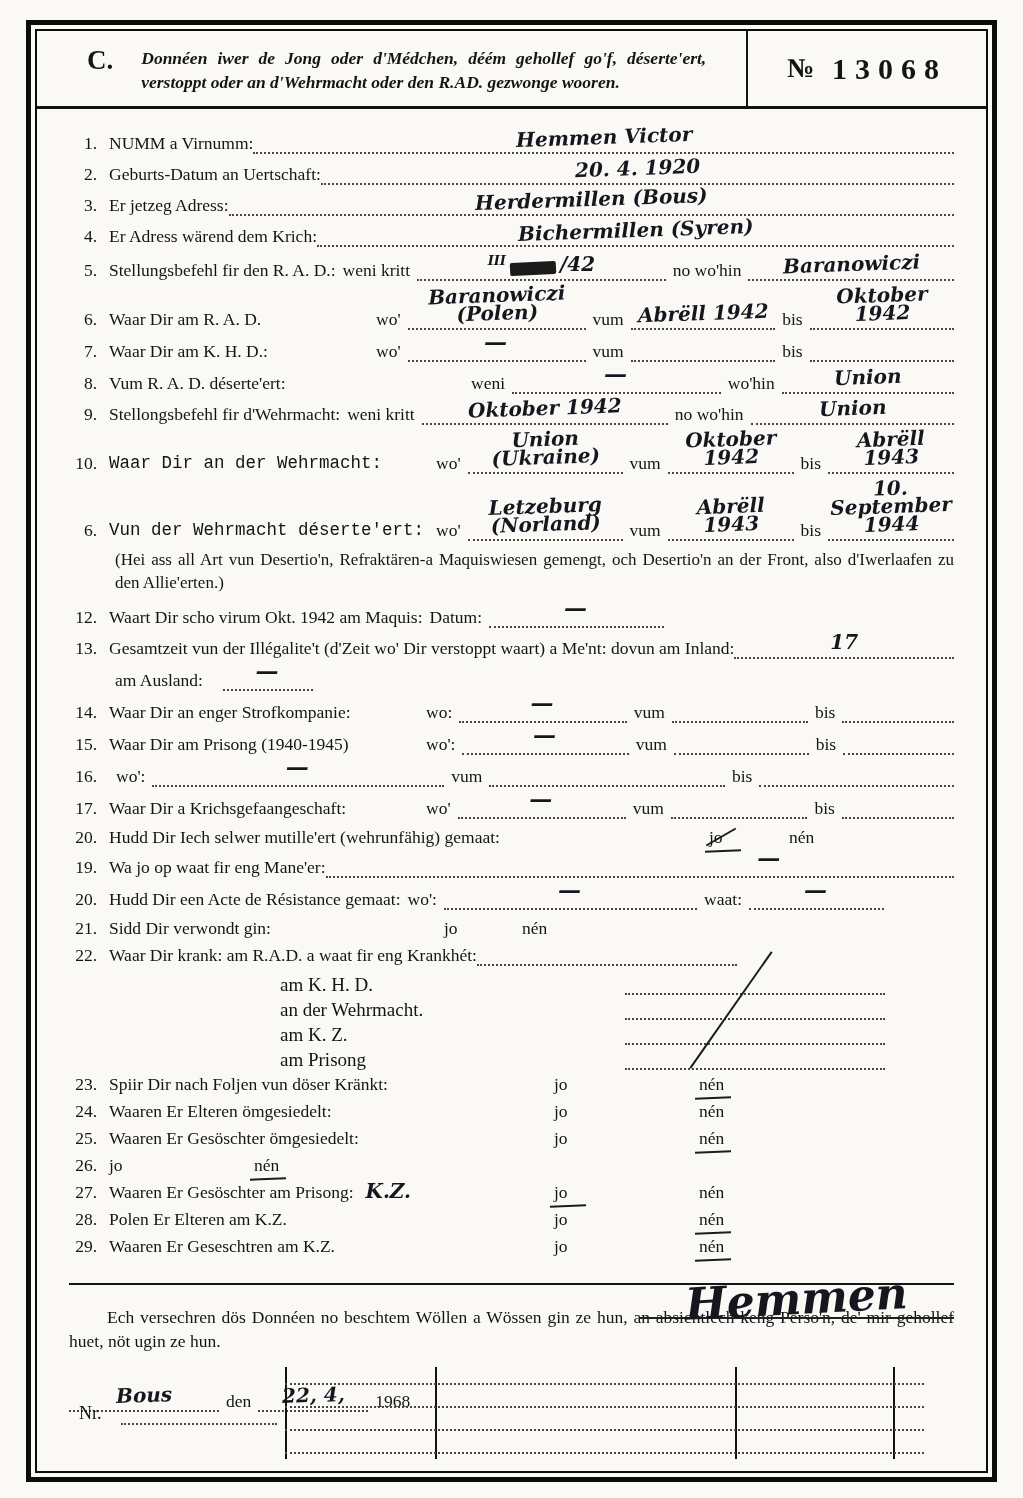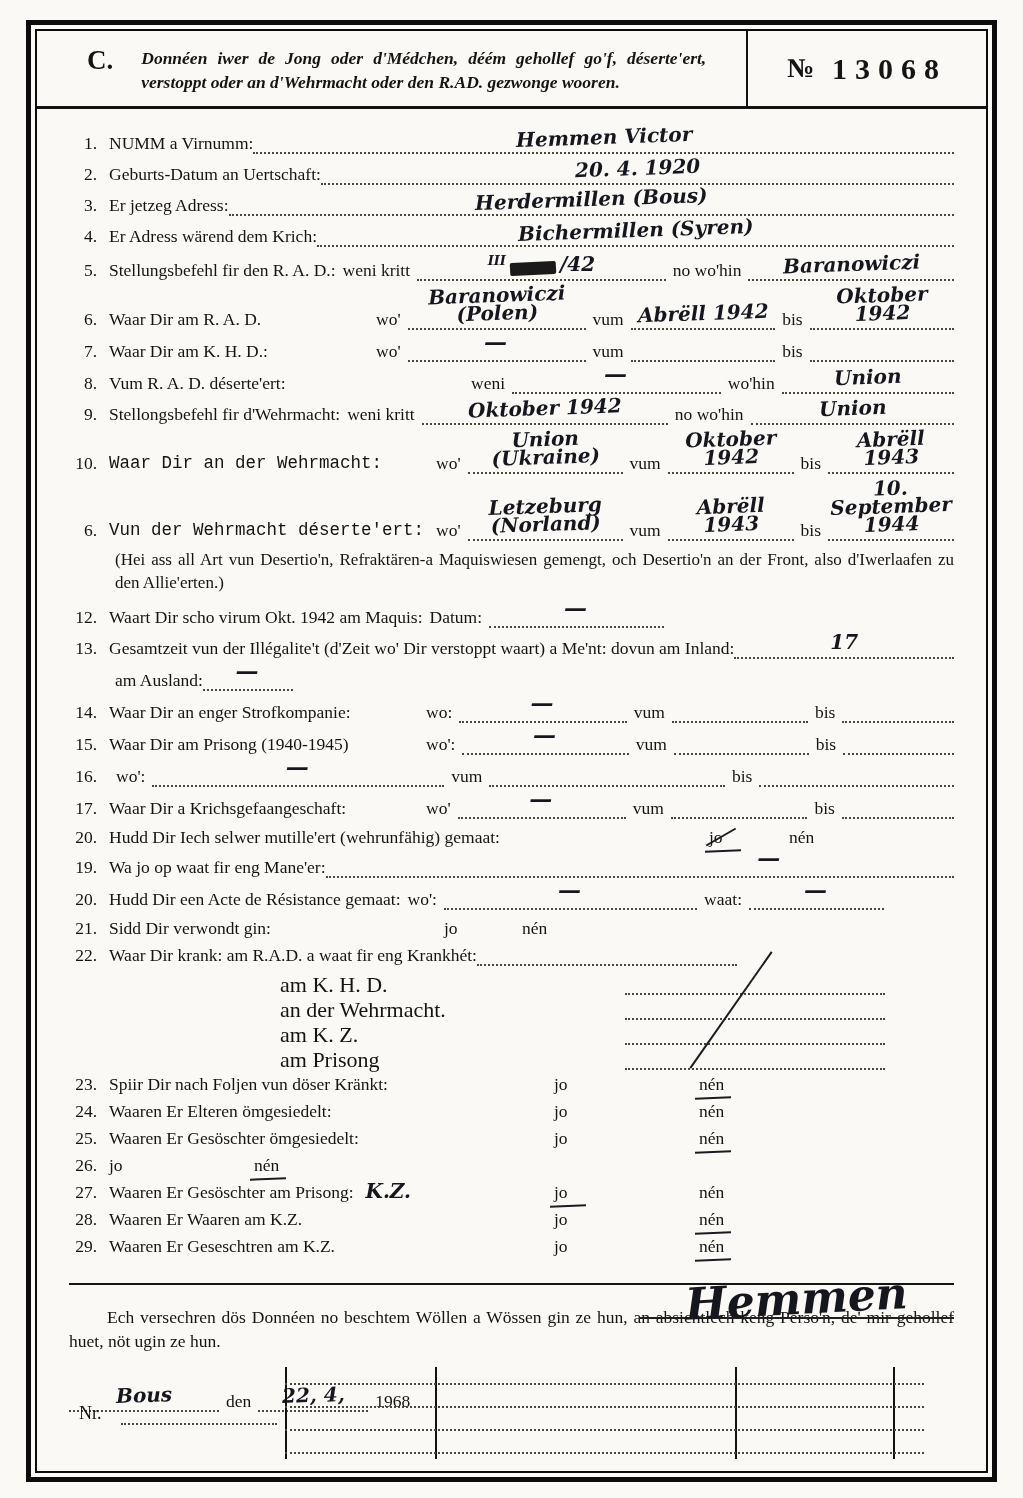--- a/index.html
+++ b/index.html
@@ -52,21 +52,21 @@
                   border-top:2px solid #1b1b22; transform:rotate(-2deg); }
   .slashmark::before { content:""; position:absolute; left:-5px; top:9px; width:34px;
                        border-top:2.5px solid #1b1b22; transform:rotate(-30deg); }
   .yn { margin-bottom:6px; }
 
   .note { margin:2px 0 10px 46px; max-width:845px; font-size:17px; line-height:1.32; text-align:justify; }
 
   
   .r22wrap { position:relative; }
   .subrow { display:flex; align-items:flex-start; margin-left:211px; margin-bottom:4px;
-            font-size:22px; line-height:21px; }
+            font-size:19px; line-height:21px; }
   .slbl { flex:0 0 345px; white-space:nowrap; }
   .sfill { flex:0 0 260px; border-bottom:2px dotted #4a463e; min-height:21px; }
   .slash22 { position:absolute; left:661px; top:-6px; height:142px; width:0;
              border-left:2.5px solid #1b1b22; transform:rotate(35deg); }
 
   
   .rule { border-top:2px solid #161616; margin-top:26px; }
   .decl { margin-top:20px; font-size:17.5px; line-height:1.38; text-indent:38px; text-align:justify; }
   .dateline { display:flex; align-items:flex-end; margin-top:36px; width:480px;
               font-size:17.5px; line-height:21px; }
@@ -205,21 +205,21 @@
       <span class="sub">Datum:</span>
       <span class="fill f175"><span class="hw dash">—</span></span>
       <span class="sp"></span>
     </div>
 
     <div class="row">
       <span class="num">13.</span>
       <span class="lbl">Gesamtzeit vun der Illégalite't (d'Zeit wo' Dir verstoppt waart) a Me'nt: dovun am Inland:</span>
       <span class="fill"><span class="hw">17</span></span>
     </div>
-    <div class="row" style="margin-left:46px;">
+    <div class="row" style="margin-left:46px;gap:20px;">
       <span class="lbl">am Ausland:</span>
       <span class="fill f90"><span class="hw dash">—</span></span>
       <span class="sp"></span>
     </div>
 
     <div class="row">
       <span class="num">14.</span>
       <span class="lbl w310">Waar Dir an enger Strofkompanie:</span>
       <span class="sub">wo:</span>
       <span class="fill f15"><span class="hw dash">—</span></span>
@@ -348,21 +348,21 @@
       <span class="ynlbl">
         <span>Waaren Er Gesöschter am Prisong:</span>
         <span class="hw">K.Z.</span>
       </span>
       <span class="jo"><span class="mark uhand">jo</span></span>
       <span class="nen"><span class="mark">nén</span></span>
     </div>
     <div class="row yn">
       <span class="num">28.</span>
       <span class="ynlbl">
-              <span>Waaren Er Waaren am K.Z.</span>
+              <span>Polen Er Elteren am K.Z.</span>
             </span>
       <span class="jo"><span class="mark">jo</span></span>
       <span class="nen"><span class="mark uhand">nén</span></span>
     </div>
     <div class="row yn">
       <span class="num">29.</span>
       <span class="ynlbl">
               <span>Waaren Er Geseschtren am K.Z.</span>
             </span>
       <span class="jo"><span class="mark">jo</span></span>

